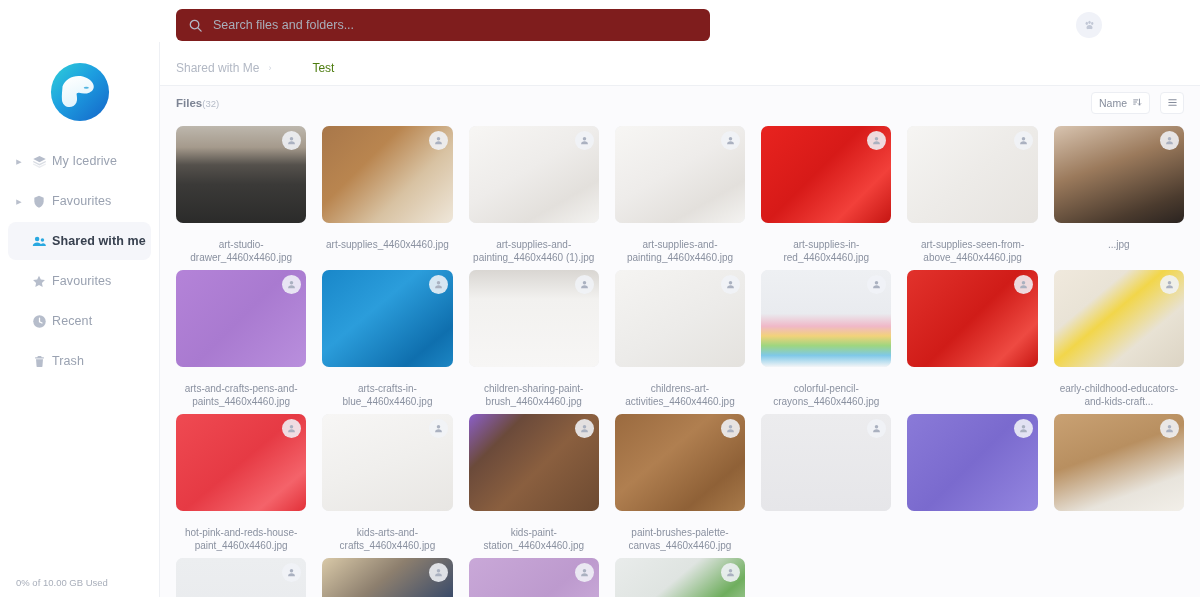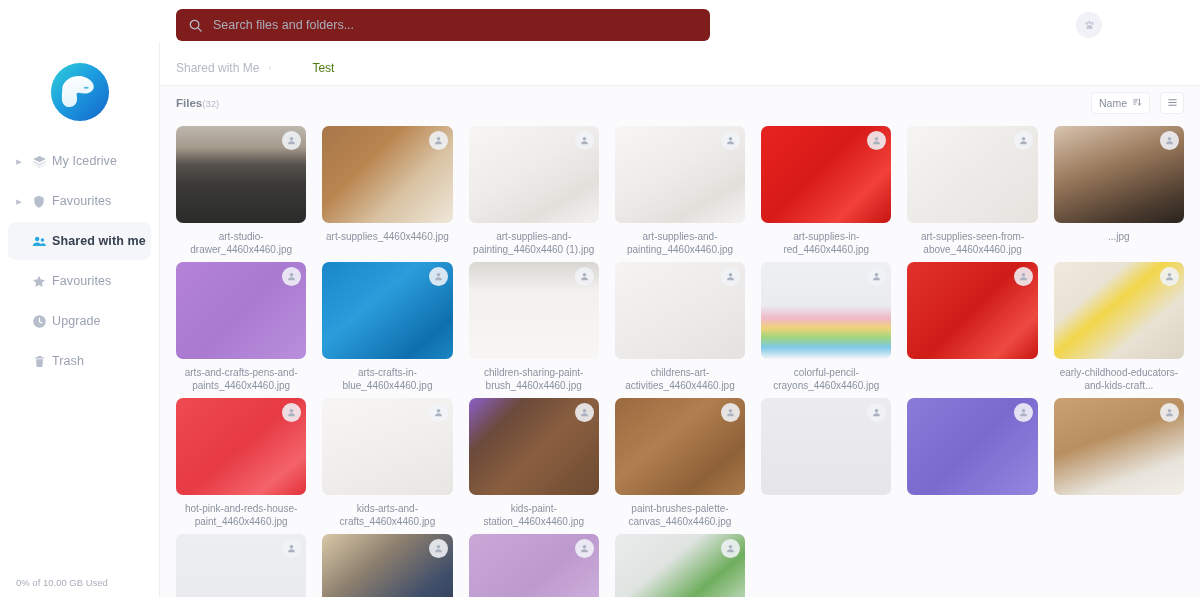--- a/index.html
+++ b/index.html
@@ -158,21 +158,21 @@
   }
   .thumb .art { position: absolute; inset: 0; }
   .share-badge {
     position: absolute; top: 5px; right: 5px;
     width: 19px; height: 19px; border-radius: 50%;
     background: rgba(240,242,247,.88);
     display: flex; align-items: center; justify-content: center;
     color: #aab1c0;
   }
   .fname {
-    margin-top: 8px;
+    margin-top: 16px;
     font-size: 10px; line-height: 12.5px;
     color: #8a91a0;
     text-align: center;
     height: 25px; overflow: hidden;
     word-break: break-word;
   }
 </style>
 </head>
 <body>
 
@@ -245,21 +245,21 @@
       </div>
 
       <div class="nav-item">
         <span class="caret empty">▶</span>
         <span class="nav-icon">
           <svg width="15" height="15" viewBox="0 0 24 24" fill="currentColor">
               <circle cx="12" cy="12" r="10"></circle>
               <path d="M12 6.5v6l4 2" stroke="#fff" stroke-width="2" fill="none" stroke-linecap="round"></path>
             </svg>
         </span>
-        <span class="nav-label">Upgrade</span>
+        <span class="nav-label">Recent</span>
       </div>
 
       <div class="nav-item">
         <span class="caret empty">▶</span>
         <span class="nav-icon">
           <svg width="13" height="15" viewBox="0 0 24 24" fill="currentColor">
               <path d="M9 2h6l1 2h4v2.4H4V4h4l1-2z"></path>
               <path d="M5.6 8h12.8l-1 13.2a1 1 0 0 1-1 .8H7.6a1 1 0 0 1-1-.8L5.6 8z"></path>
             </svg>
         </span>

